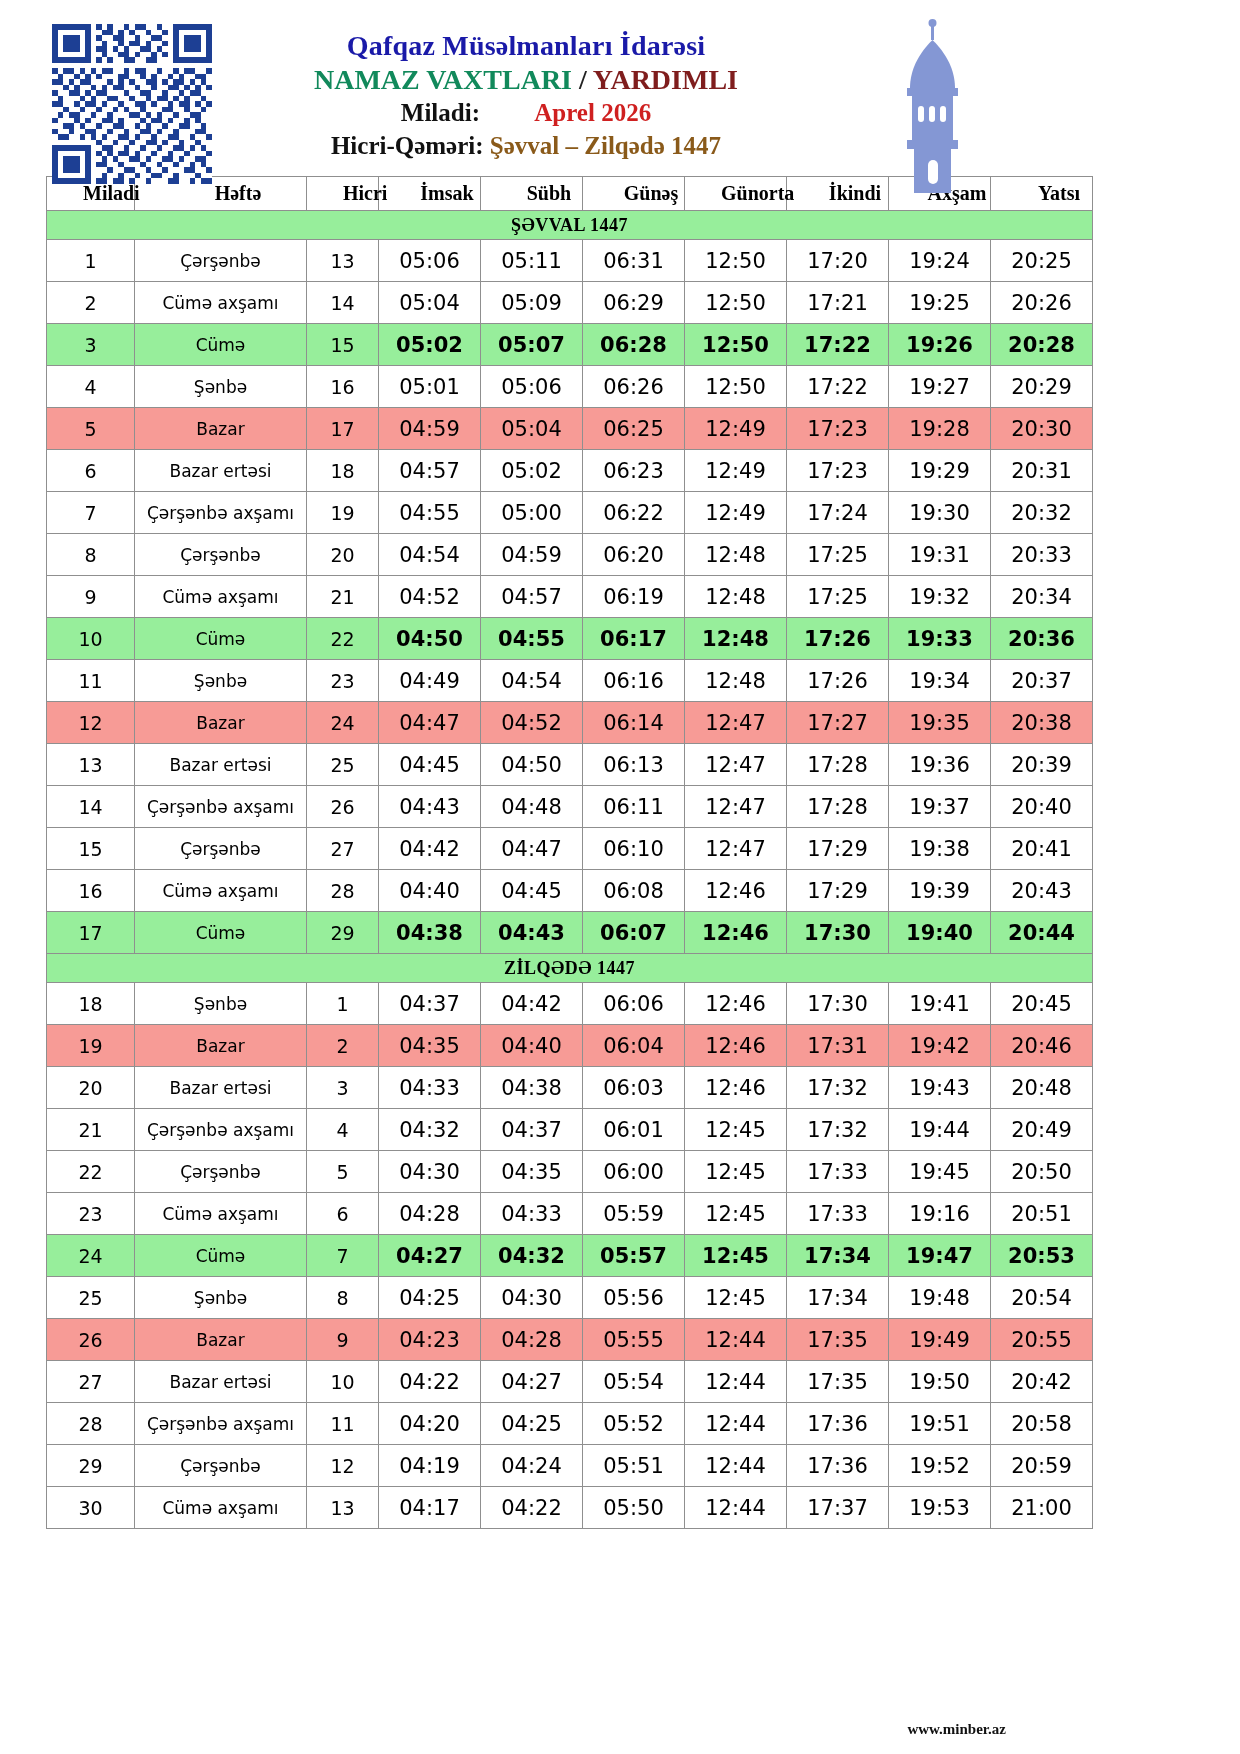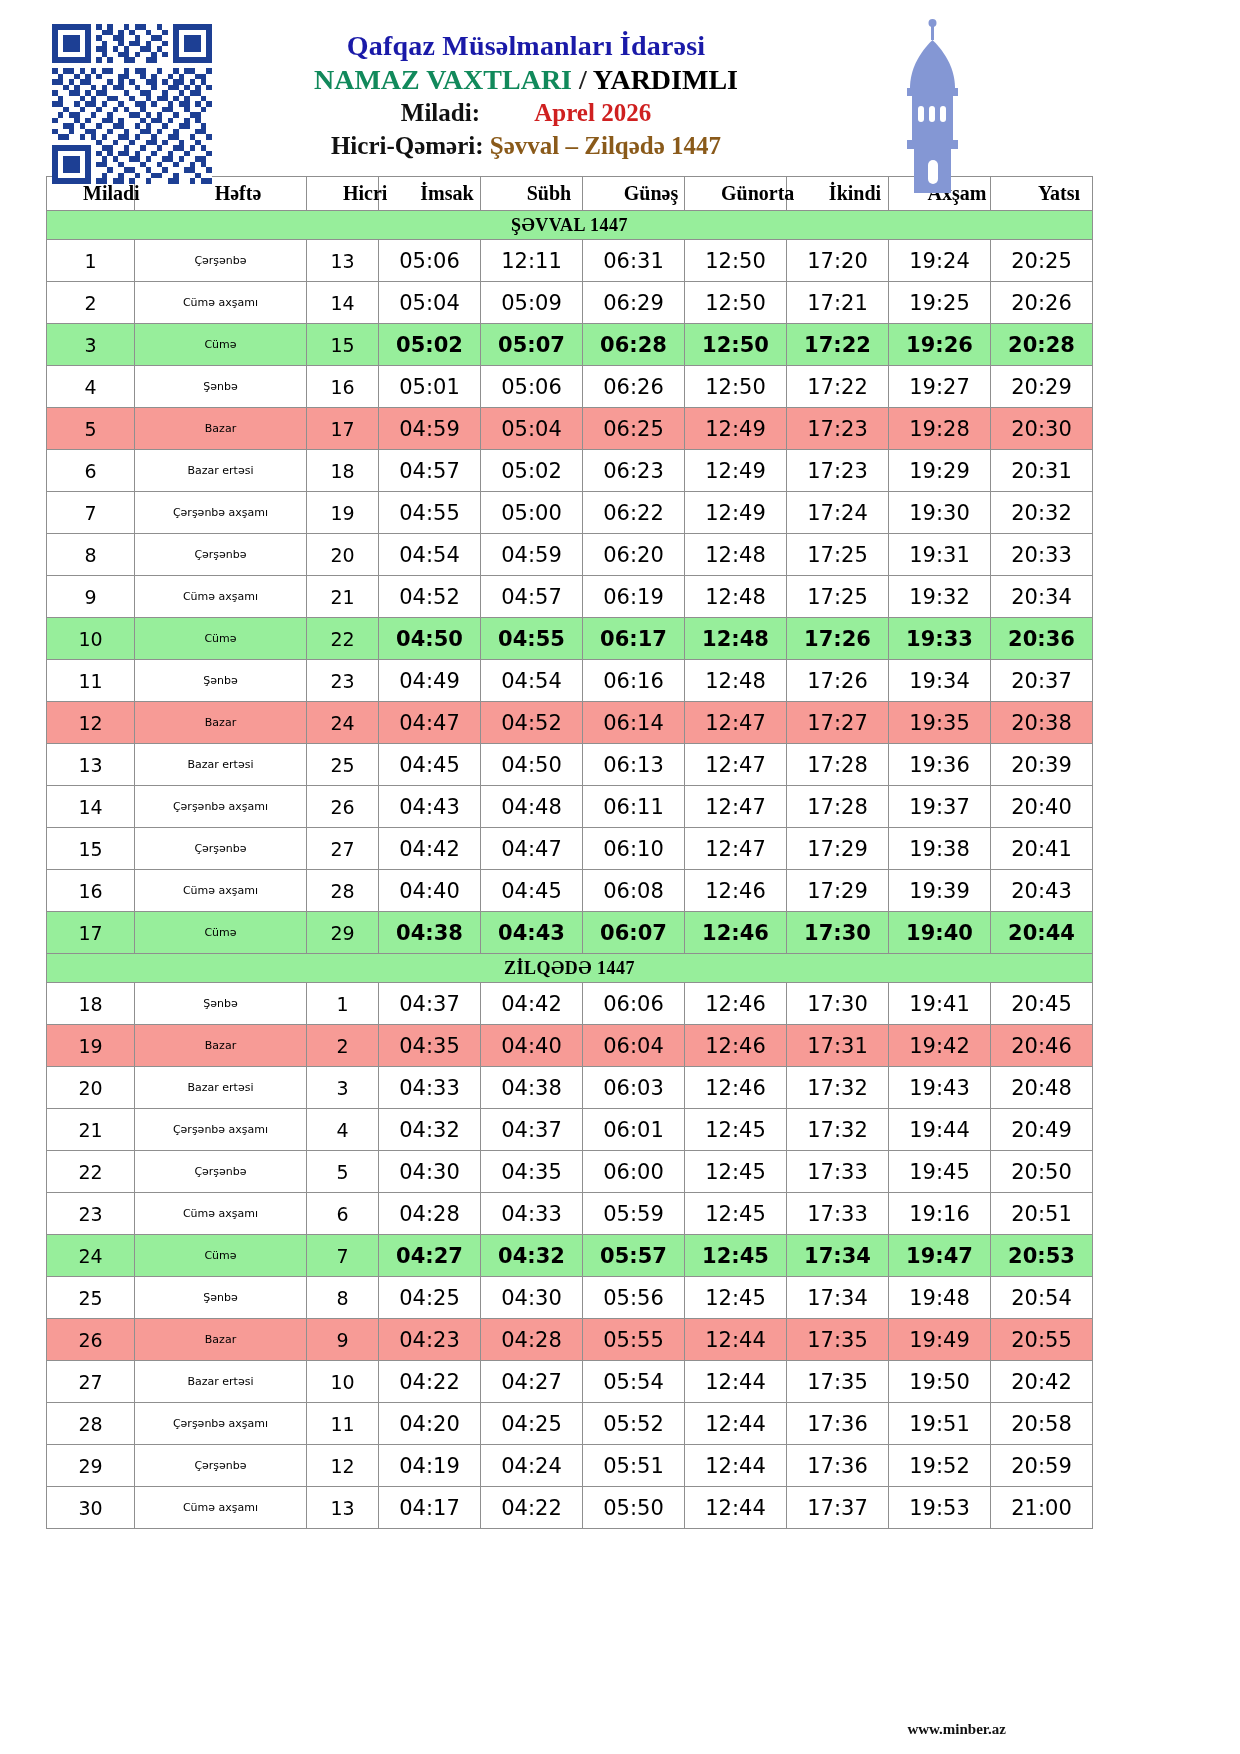--- a/index.html
+++ b/index.html
@@ -41,21 +41,21 @@
     letter-spacing: .2px;
     line-height: 1.15;
   }
   .t-line2 {
     font-size: 28px;
     font-weight: bold;
     line-height: 1.25;
   }
   .t-line2 .green { color: #11895b; }
   .t-line2 .sep { color: #222222; }
-  .t-line2 .red { color: #000000; margin-top: 24px; }
+  .t-line2 .red { color: #7f1d1d; margin-top: 24px; }
   .t-line3 {
     font-size: 25px;
     font-weight: bold;
     line-height: 1.3;
     color: #111111;
   }
   .t-line3 .mon { color: #cf2020; margin-left: 48px; }
   .t-line4 {
     font-size: 25px;
     font-weight: bold;
@@ -84,21 +84,21 @@
     color: #000;
     background: #ffffff;
     padding-left: 36px;
   }
   col.c-miladi { width: 88px; }
   col.c-hefte  { width: 172px; }
   col.c-hicri  { width: 72px; }
   col.c-time   { width: 102px; }
 
   td.num  { font-size: 19px; height: 42px; font-family: "Liberation Serif", serif; }
-  td.day  { font-size: 11px; }
+  td.day  { font-size: 17px; }
   td.hic  { font-size: 19px; font-family: "Liberation Serif", serif; }
   td.tim  { font-size: 21px; }
 
   tr.green td { background: #97ee9b; font-weight: bold; }
   tr.green td.day { font-weight: normal; }
   tr.green td.num, tr.green td.hic { font-weight: normal; }
   tr.red td   { background: #f79b96; }
   tr.white td { background: #ffffff; }
 
   tr.month td {
@@ -427,21 +427,21 @@
     </thead>
     <tbody id="cal-body">
         <tr class="month">
           <td colspan="10">ŞƏVVAL 1447</td>
         </tr>
         <tr class="white">
           <td class="num">1</td>
           <td class="day">Çərşənbə</td>
           <td class="hic">13</td>
           <td class="tim">05:06</td>
-          <td class="tim">12:11</td>
+          <td class="tim">05:11</td>
           <td class="tim">06:31</td>
           <td class="tim">12:50</td>
           <td class="tim">17:20</td>
           <td class="tim">19:24</td>
           <td class="tim">20:25</td>
         </tr>
         <tr class="white">
           <td class="num">2</td>
           <td class="day">Cümə axşamı</td>
           <td class="hic">14</td>

